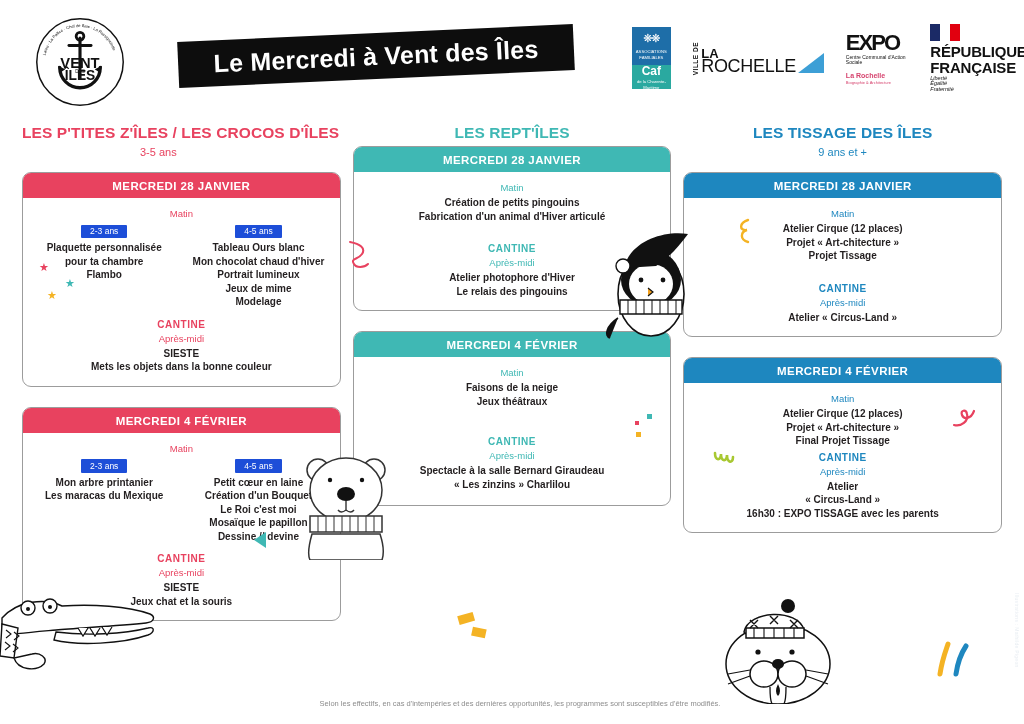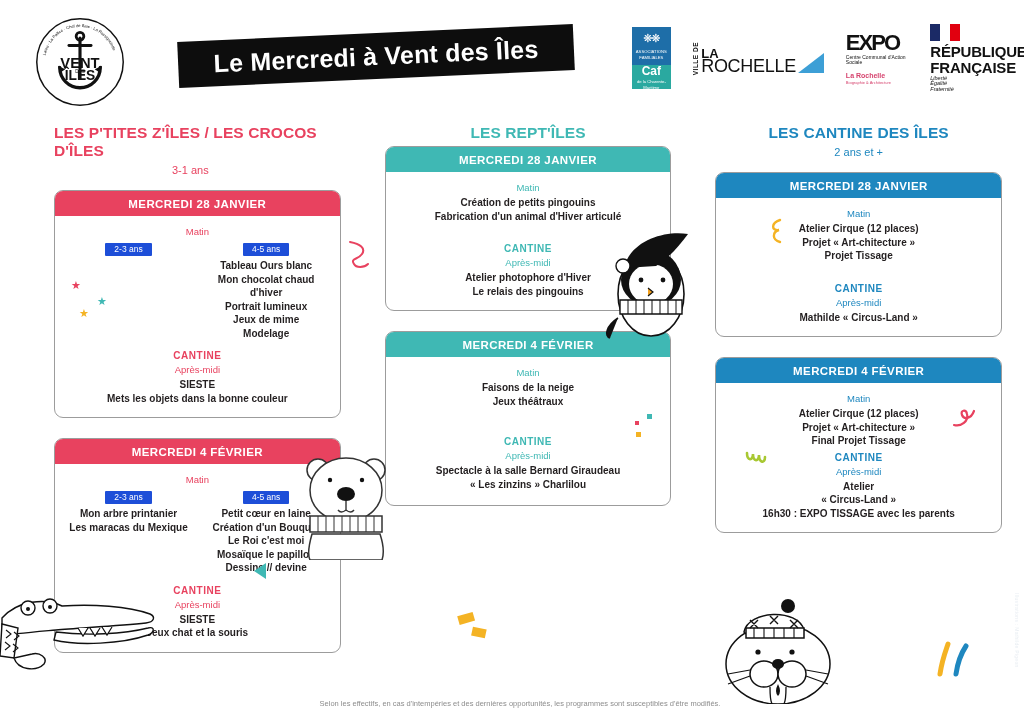--- a/index.html
+++ b/index.html
@@ -111,21 +111,21 @@
   .logo-rf .rf-motto { font-size: 5.5px; font-style: italic; color:#111; display:block; }
 
   
   #columns {
     position: relative;
     display: flex;
     padding: 6px 22px 0 22px;
     box-sizing: border-box;
     gap: 12px;
   }
-  .column { width: 326px; margin-left: 32px; }
+  .column { width: 326px; }
 
   .col-title {
     text-align: center;
     font-size: 15.5px;
     font-weight: bold;
     letter-spacing: 0.1px;
     margin: 0 0 4px 0;
   }
   .col-title.left-align { text-align: left; }
   .col-age {
@@ -297,29 +297,30 @@
       <span class="rf-motto">Égalité</span>
       <span class="rf-motto">Fraternité</span>
     </div>
   </div>
 </div>
 
 <div id="columns">
 
   <div class="column theme-pink">
     <div class="col-title left-align">LES P'TITES Z'ÎLES / LES CROCOS D'ÎLES</div>
-    <div class="col-age left-align">3-1 ans</div>
+    <div class="col-age left-align">3-5 ans</div>
 
     <div class="card">
       <div class="card-head">MERCREDI 28 JANVIER</div>
       <div class="card-body">
         <div class="slot-label">Matin</div>
         <div class="two-col">
           <div class="sub">
             <span class="age-badge">2-3 ans</span>
+            <div class="activity multiline">Plaquette personnalisée<br>pour ta chambre<br>Flambo</div>
           </div>
           <div class="sub">
             <span class="age-badge">4-5 ans</span>
             <div class="activity multiline">Tableau Ours blanc<br>Mon chocolat chaud d'hiver<br>Portrait lumineux<br>Jeux de mime<br>Modelage</div>
           </div>
         </div>
         <div class="slot-label cantine">CANTINE</div>
         <div class="slot-label">Après-midi</div>
         <div class="activity multiline">SIESTE<br>Mets les objets dans la bonne couleur</div>
 
@@ -380,31 +381,31 @@
         <svg class="deco" style="right:14px;top:56px" width="22" height="26">
           <rect x="1" y="8" width="4" height="4" fill="#e8425f"></rect>
           <rect x="13" y="1" width="5" height="5" fill="#3fb8b4"></rect>
           <rect x="2" y="19" width="5" height="5" fill="#f4b324"></rect>
         </svg>
       </div>
     </div>
   </div>
 
   <div class="column theme-blue">
-    <div class="col-title">LES CANTINE DES ÎLES</div>
-    <div class="col-age">2 ans et +</div>
+    <div class="col-title">LES TISSAGE DES ÎLES</div>
+    <div class="col-age">9 ans et +</div>
 
     <div class="card">
       <div class="card-head">MERCREDI 28 JANVIER</div>
       <div class="card-body">
         <div class="slot-label">Matin</div>
         <div class="activity multiline">Atelier Cirque (12 places)<br>Projet « Art-chitecture »<br>Projet Tissage</div>
         <div class="slot-label cantine" style="margin-top:20px">CANTINE</div>
         <div class="slot-label">Après-midi</div>
-        <div class="activity multiline">Mathilde « Circus-Land »</div>
+        <div class="activity multiline">Atelier « Circus-Land »</div>
 
         <svg class="deco" style="left:52px;top:20px" width="18" height="30">
           <path d="M12 2 C3 5, 3 13, 11 12 C4 14, 4 22, 12 24" fill="none" stroke="#f4b324" stroke-width="2.4" stroke-linecap="round"></path>
         </svg>
       </div>
     </div>
 
     <div class="card">
       <div class="card-head">MERCREDI 4 FÉVRIER</div>
       <div class="card-body" style="min-height:128px">

